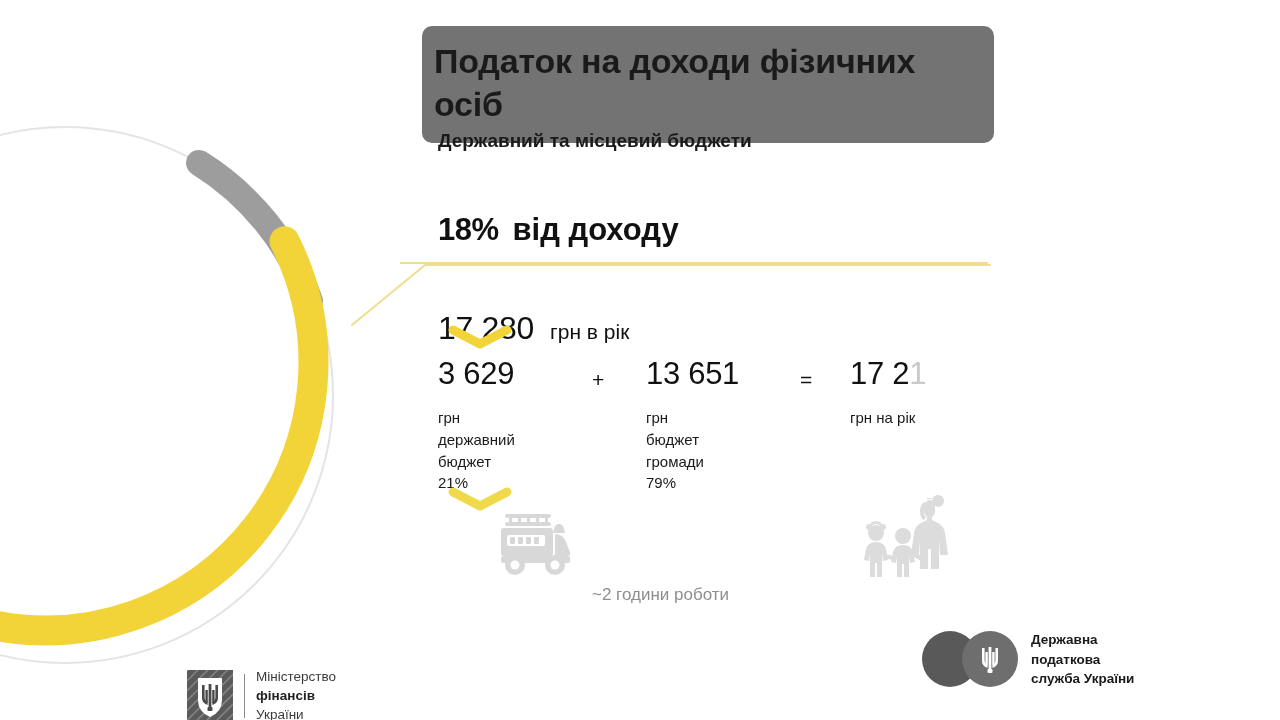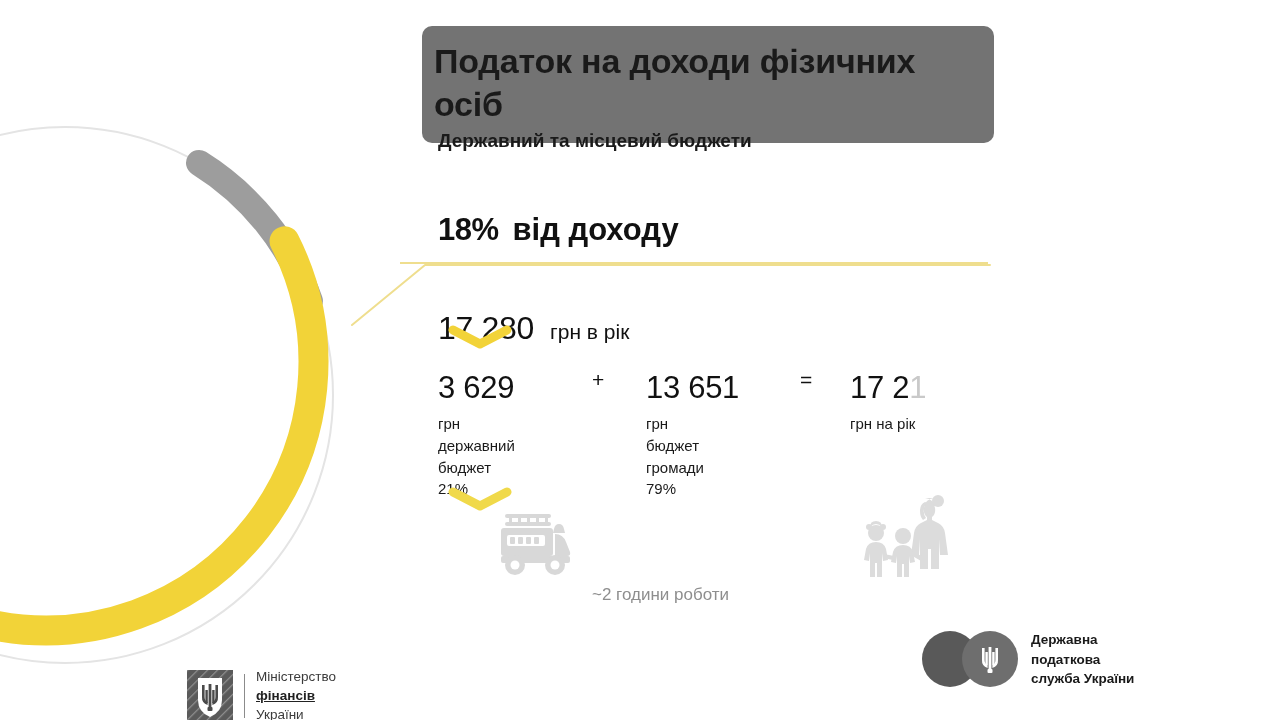--- a/index.html
+++ b/index.html
@@ -127,41 +127,41 @@
   #chevron-bottom { left: 447px; top: 486px; }
 
   
   #breakdown {
     position: absolute;
     left: 438px;
     top: 356px;
     width: 560px;
     height: 130px;
   }
-  .bd-col { position: absolute; top: 16px; }
+  .bd-col { position: absolute; top: 2px; }
   .bd-op  { position: absolute; top: 12px; font-size: 21px; color: #111; }
 
   #bd-col-state     { left: 0px; }
   #bd-op-plus       { left: 154px; }
   #bd-col-community { left: 208px; }
   #bd-op-equals     { left: 362px; }
   #bd-col-total     { left: 412px; }
 
   .bd-value {
     font-size: 31px;
     font-weight: normal;
     color: #111;
     letter-spacing: -0.3px;
     line-height: 1;
     white-space: nowrap;
   }
   .bd-value .faded { color: #c9c9c9; }
 
   .bd-lines {
-    margin-top: 10px;
+    margin-top: 18px;
     font-size: 15px;
     line-height: 1.45;
     color: #1a1a1a;
   }
   .bd-lines div { white-space: nowrap; }
 
   
   #firetruck-icon { position: absolute; left: 493px; top: 508px; }
   #family-icon    { position: absolute; left: 862px; top: 492px; }
   #firetruck-icon svg, #family-icon svg { display: block; }
@@ -185,21 +185,21 @@
   }
   #logo-minfin .emblem { width: 46px; height: 52px; }
   #logo-minfin .divider {
     width: 1px; height: 44px; background: #8b8b8b;
   }
   #logo-minfin .words {
     font-size: 13.5px;
     line-height: 1.42;
     color: #3b3b3b;
   }
-  #logo-minfin .words .strong { font-weight: bold; color: #222; text-decoration: underline; }
+  #logo-minfin .words .strong { font-weight: bold; color: #222; }
 
   #logo-tax {
     position: absolute;
     left: 922px;
     top: 630px;
     display: flex;
     align-items: center;
     gap: 13px;
     justify-content: space-between;
   }

